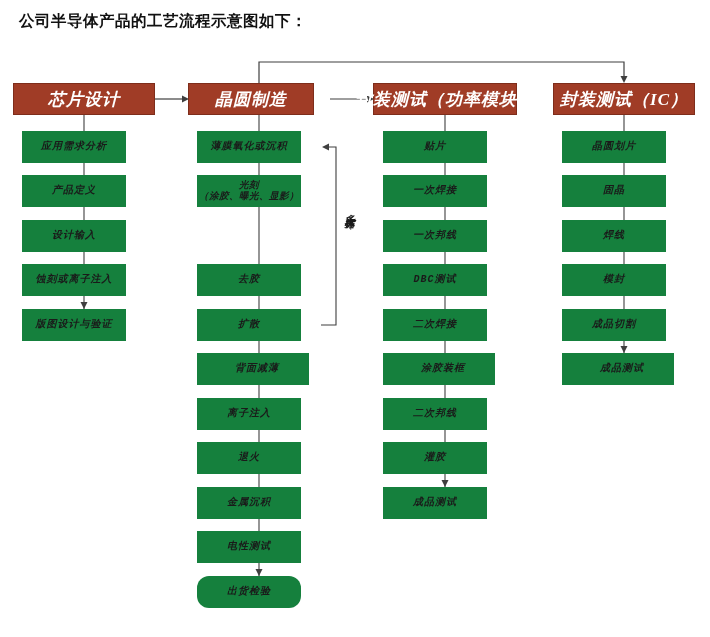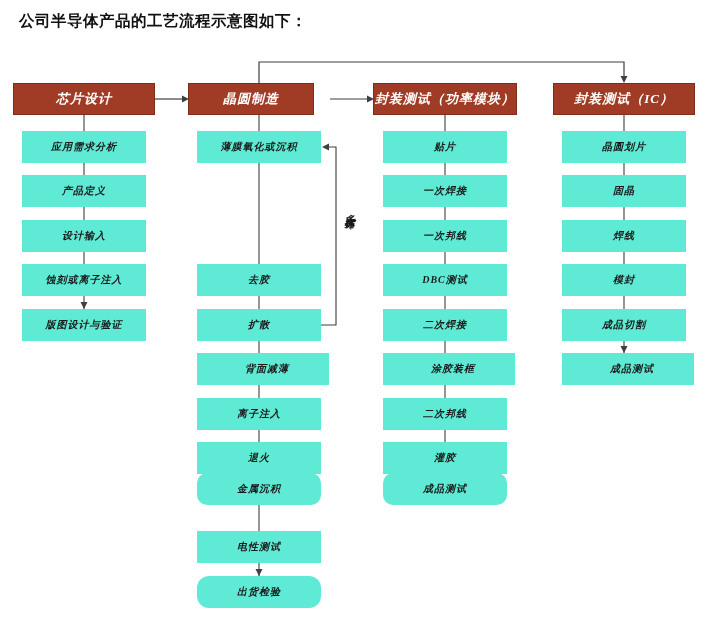--- a/index.html
+++ b/index.html
@@ -33,67 +33,68 @@
     pointer-events: none;
   }
   .hdr {
     position: absolute;
     top: 83px;
     height: 32px;
     background: #A03C26;
     border: 1px solid #7E2D1B;
     box-sizing: border-box;
     color: #ffffff;
-    font-size: 13px;
+    font-size: 17px;
     font-weight: bold;
     font-style: italic;
     display: flex;
     align-items: center;
     justify-content: center;
     z-index: 1;
     letter-spacing: 1px;
     white-space: nowrap;
   }
   .step {
     position: absolute;
-    width: 124px;
+    width: 104px;
     height: 32px;
-    background: #5eead4;
+    background: #15803d;
     color: #1a1a1a;
     font-size: 10px;
     font-weight: bold;
     font-style: italic;
     display: flex;
     align-items: center;
     justify-content: center;
     text-align: center;
     z-index: 1;
     white-space: pre-line;
     line-height: 1.2;
     letter-spacing: 1px;
+    font-family: Liberation Mono, monospace;
   }
   
   .hc1 { left: 13px;  width: 142px; }
   .hc2 { left: 188px; width: 126px; }
   .hc3 { left: 373px; width: 144px; }
   .hc4 { left: 553px; width: 142px; }
   .c1 { left: 22px; }
   .c2 { left: 197px; }
   .c3 { left: 383px; }
   .c4 { left: 562px; }
   
   .r0  { top: 131px; }
   .r1  { top: 175px; }
   .r2  { top: 220px; }
   .r3  { top: 264px; }
   .r4  { top: 309px; }
   .r5  { top: 353px; padding-left: 8px; }
   .r6  { top: 398px; }
   .r7  { top: 442px; }
-  .r8  { top: 473px; border-radius: 10px; }
+  .r8  { top: 487px; }
   .r9  { top: 531px; }
   .r10 { top: 576px; border-radius: 12px; }
   .loop-label {
     position: absolute;
     left: 341px;
     top: 206px;
     width: 16px;
     height: 64px;
     writing-mode: vertical-rl;
     text-orientation: upright;
@@ -145,20 +146,22 @@
   <div class="hdr hc3">封装测试（功率模块）</div>
   <div class="hdr hc4">封装测试（IC）</div>
 
   <div class="step c1 r0">应用需求分析</div>
   <div class="step c1 r1">产品定义</div>
   <div class="step c1 r2">设计输入</div>
   <div class="step c1 r3">蚀刻或离子注入</div>
   <div class="step c1 r4">版图设计与验证</div>
 
   <div class="step c2 r0">薄膜氧化或沉积</div>
+  <div class="step c2 r1" style="font-size:9.5px; letter-spacing:0.5px;">光刻
+（涂胶、曝光、显影）</div>
   <div class="step c2 r3">去胶</div>
   <div class="step c2 r4">扩散</div>
   <div class="step c2 r5">背面减薄</div>
   <div class="step c2 r6">离子注入</div>
   <div class="step c2 r7">退火</div>
   <div class="step c2 r8">金属沉积</div>
   <div class="step c2 r9">电性测试</div>
   <div class="step c2 r10">出货检验</div>
 
   <div class="loop-label">多次循环</div>

